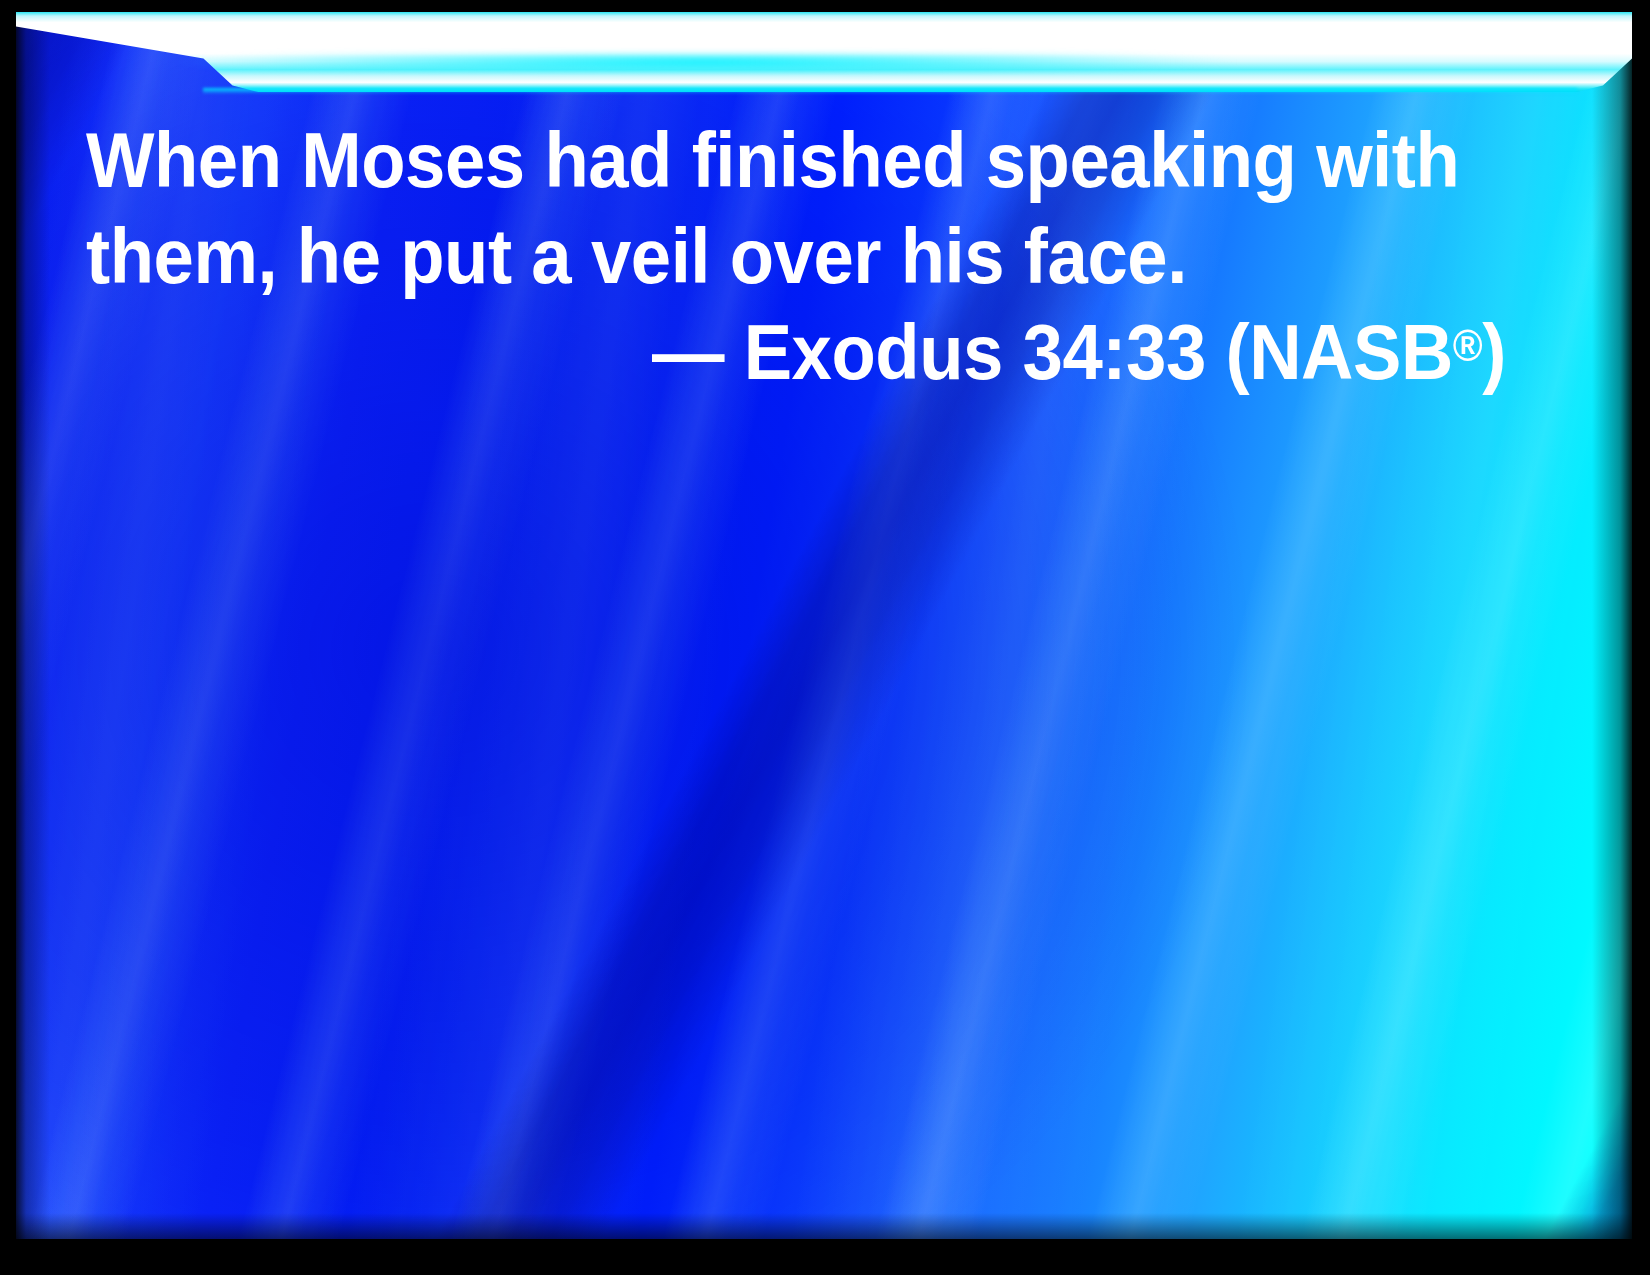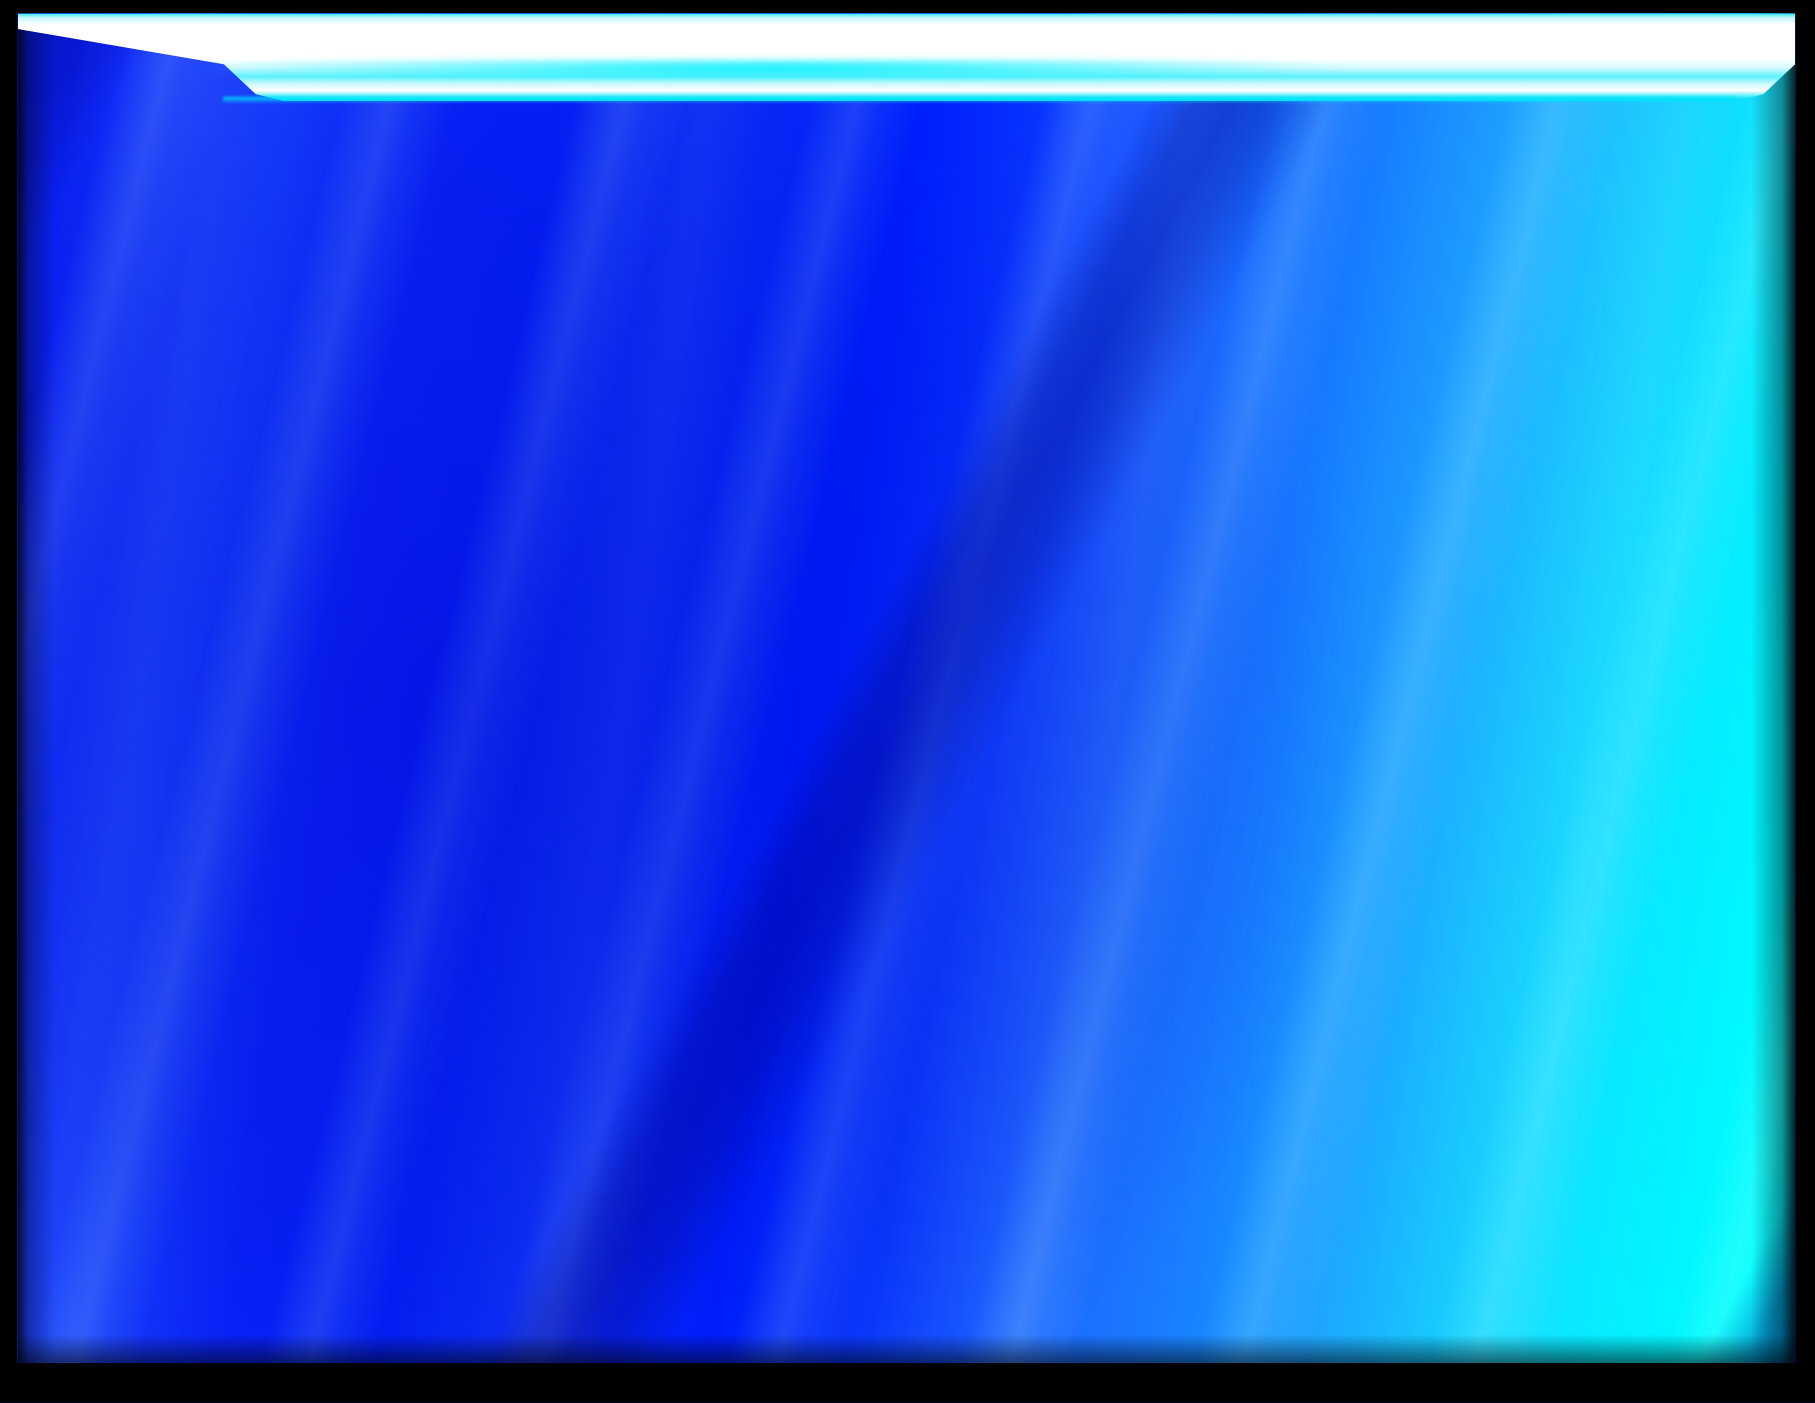--- a/index.html
+++ b/index.html
@@ -256,14 +256,21 @@
     <div class="bg-core"></div>
     <div class="bg-edge-fade"></div>
 
     <div class="top-band">
       <div class="band-shape"></div>
       <div class="band-glow"></div>
       <div class="band-bottom-edge"></div>
     </div>
   </div>
 
+  <div class="verse-block">
+    <div class="verse-line">When Moses had finished speaking with</div>
+    <div class="verse-line">them, he put a veil over his face.</div>
+    <div class="attribution">
+      <span>— Exodus 34:33 (NASB</span><span class="reg-mark">®</span><span>)</span>
+    </div>
+  </div>
 
 </div>
 
 </body></html>

